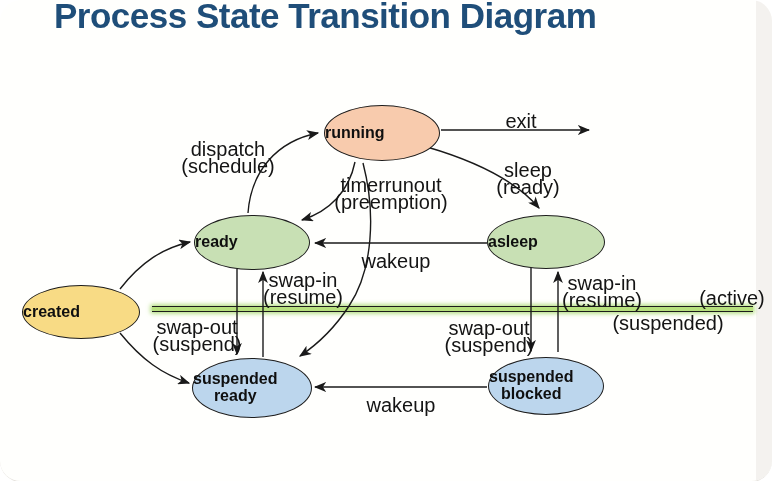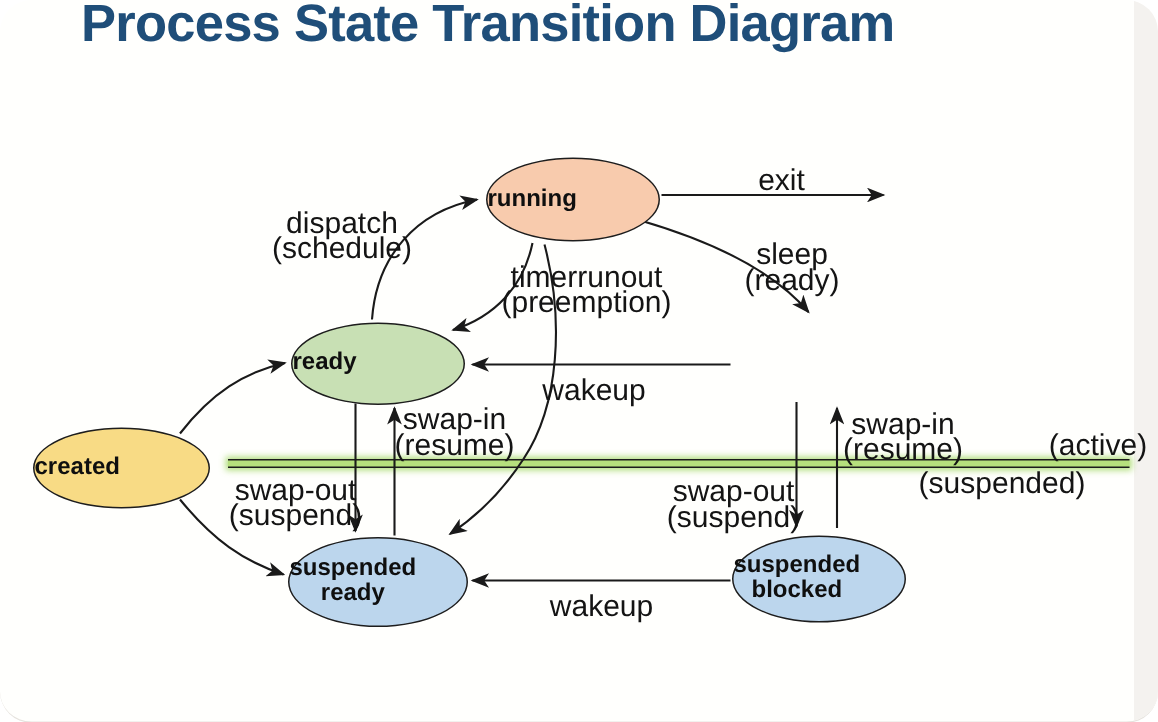--- a/index.html
+++ b/index.html
@@ -90,20 +90,23 @@
       <path d="M 487,387 L 315,387" marker-end="url(#ah)"></path>
     </g>
   </svg>
 
   <div class="node n-running">
     <span>running</span>
   </div>
   <div class="node n-ready">
     <span>ready</span>
   </div>
+  <div class="node n-asleep">
+    <span>asleep</span>
+  </div>
   <div class="node n-created">
     <span>created</span>
   </div>
   <div class="node n-susready">
     <span>
       <span style="display:block">suspended</span>
       <span style="display:block">ready</span>
     </span>
   </div>
   <div class="node n-susblocked">

